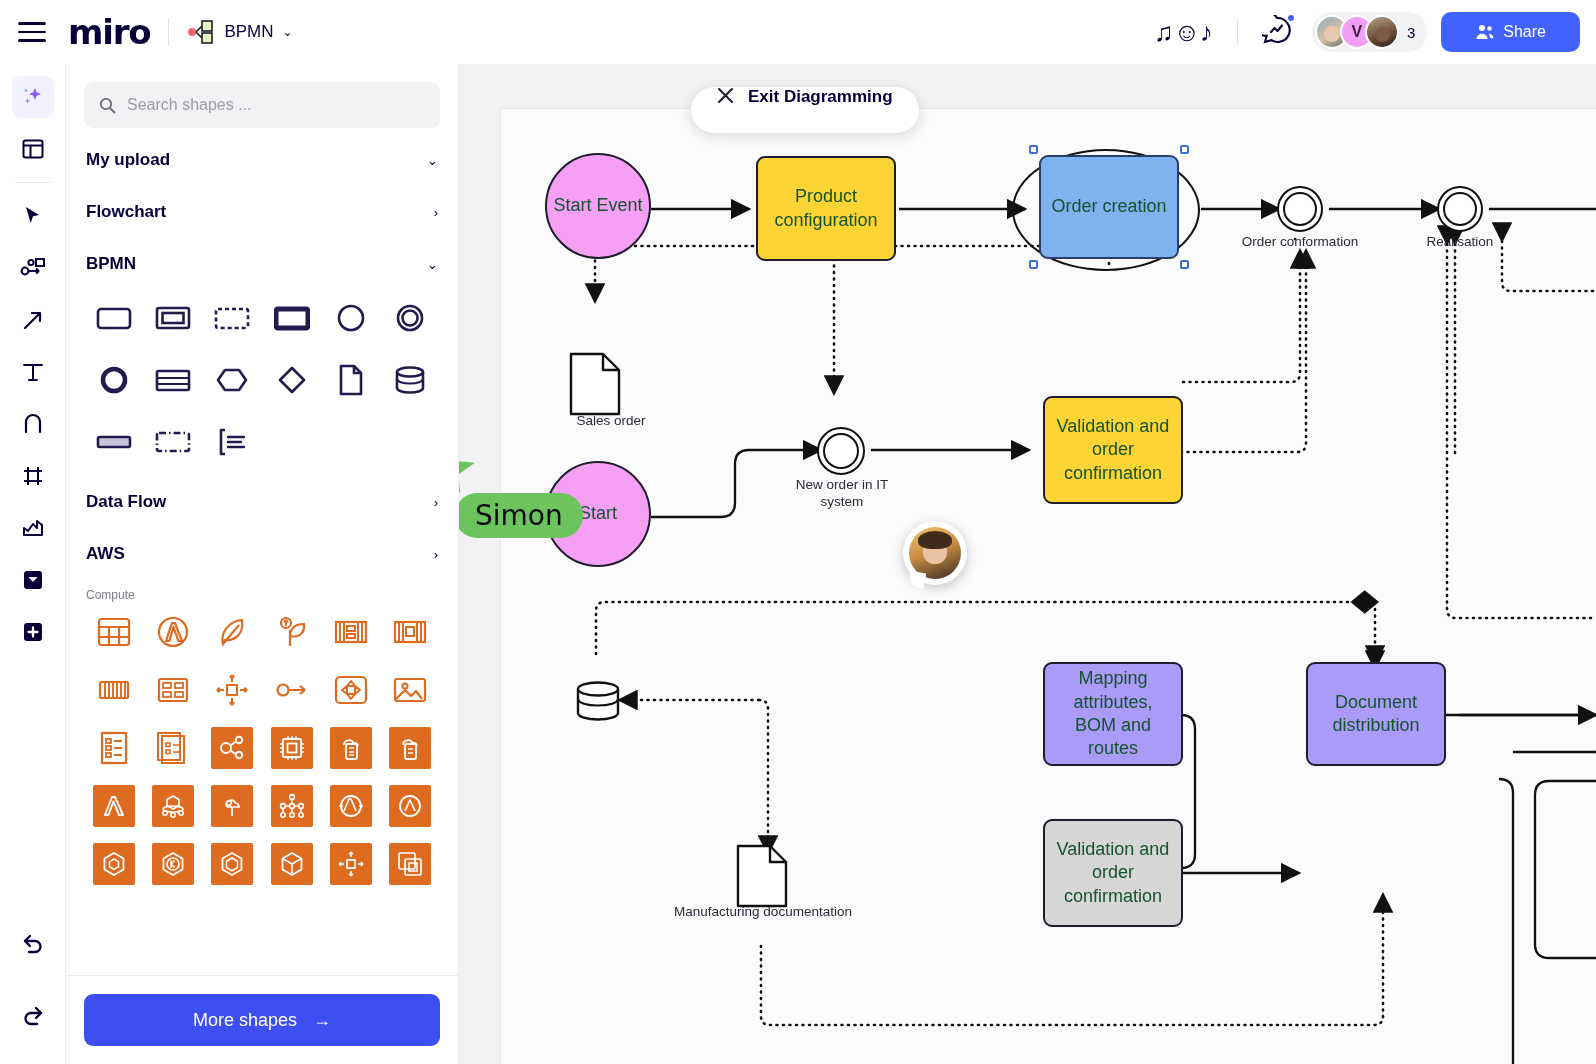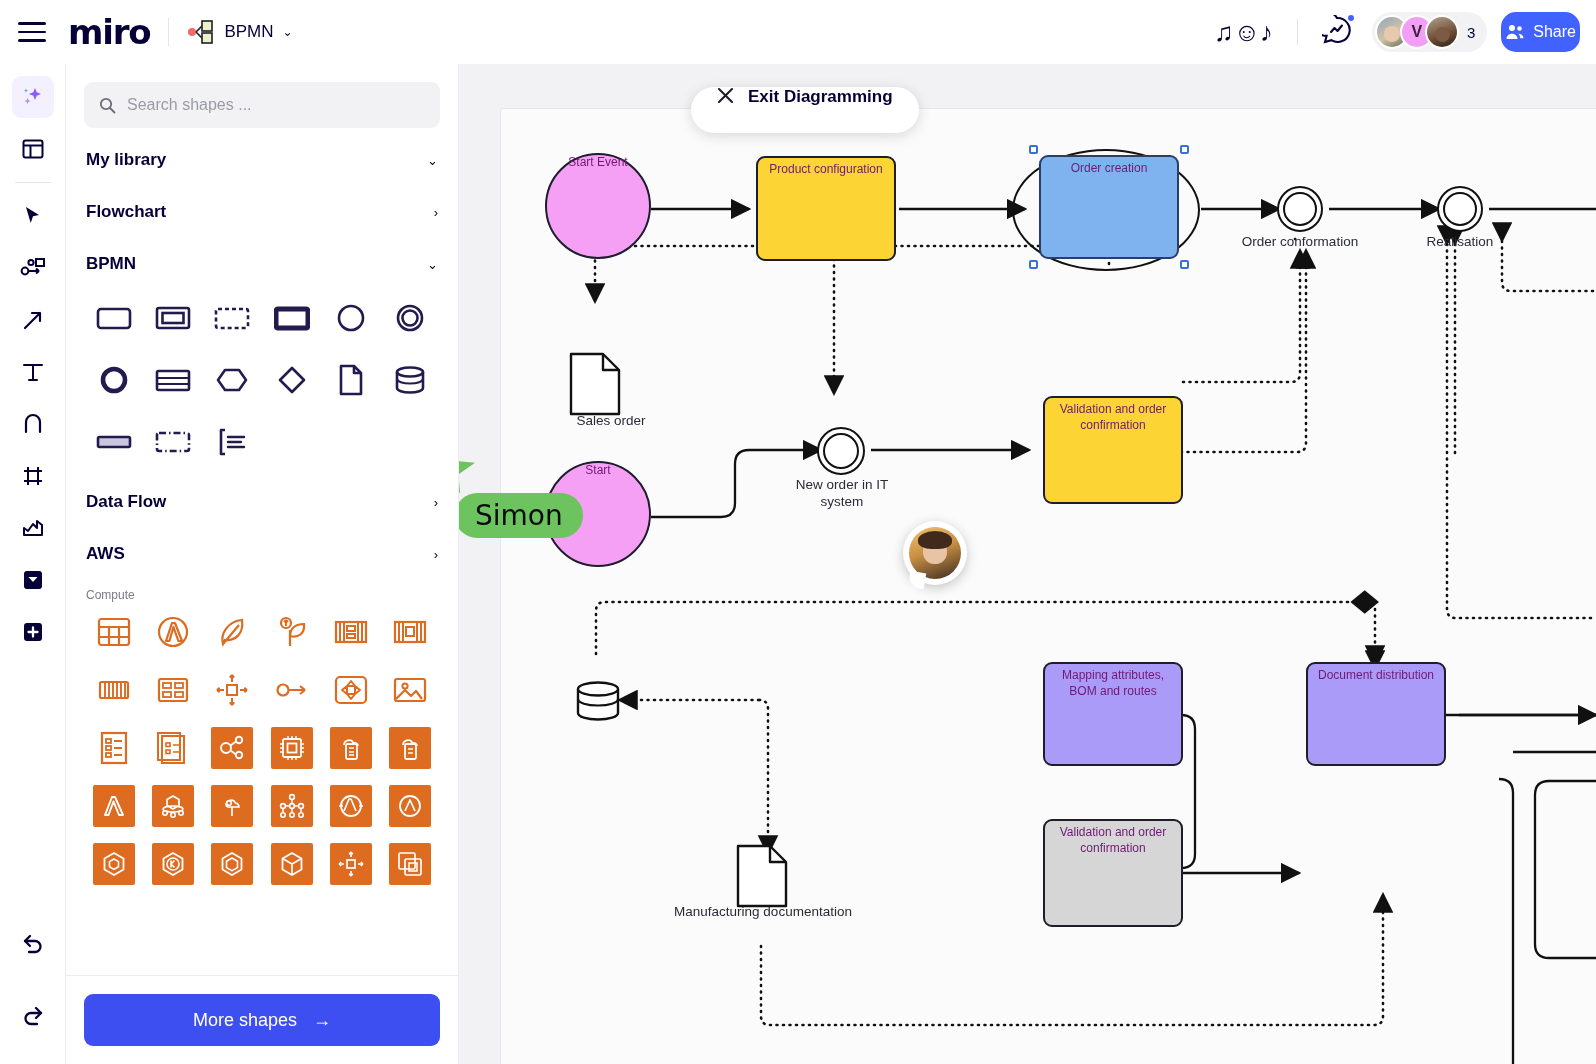--- a/index.html
+++ b/index.html
@@ -39,21 +39,21 @@
   .av1 { background: linear-gradient(150deg,#8fa8b8,#d4c2a8 55%,#5f6d55); }
   .av1::after { content:""; position:absolute; left:7px; top:9px; width:16px; height:16px;
       border-radius:50%; background:#e8c9ae; }
   .av2 { background: #f39ef5; display:flex; align-items:center; justify-content:center;
          color:#3b2040; font-size:16px; font-weight:600; }
   .av3 { background: linear-gradient(160deg,#b7a28c,#6a4b37 60%,#2c2119); }
   .av3::after { content:""; position:absolute; left:8px; top:10px; width:15px; height:15px;
       border-radius:50%; background:#7d5a42; }
   .av-count { font-size: 15px; color: #050038; margin-left: 17px; }
   .share-btn { display: flex; align-items: center; gap: 8px; background: #4262ff; color: #fff;
-    border: none; border-radius: 15px; padding: 10px 4px; font-size: 16px; cursor: pointer;
+    border: none; border-radius: 10px; padding: 10px 34px; font-size: 16px; cursor: pointer;
     margin-left: 14px; font-family: "Liberation Sans", sans-serif; }
 
   
   .lefttool {
     position: absolute; top: 64px; left: 0; width: 65px; height: 1000px;
     background: #fff; display: flex; flex-direction: column; align-items: center;
     padding-top: 12px; gap: 0; z-index: 50;
   }
   .tool { width: 42px; height: 42px; border-radius: 9px; display: flex; align-items: center;
           justify-content: center; cursor: pointer; margin-bottom: 10px; color: #050038; }
@@ -97,22 +97,22 @@
     background: #f2f2f4; overflow: hidden; }
   .frame { position: absolute; left: 41px; top: 44px; width: 1200px; height: 1000px;
     background: #fbfbfb; border: 1px solid #e8e8ec; border-radius: 3px; }
   .svg-layer { position: absolute; left: 0; top: 0; width: 1137px; height: 1000px; }
 
   .exit-pill { position: absolute; left: 232px; top: 23px; height: 46px; background: #fff;
     border-radius: 24px; box-shadow: 0 3px 14px rgba(0,0,0,.14); display: flex; align-items: flex-start;
     gap: 14px; padding: 0 26px; cursor: pointer; z-index: 30; }
   .exit-label { font-size: 17px; font-weight: 600; color: #050038; }
 
-  .node { position: absolute; display: flex; align-items: flex-start; justify-content: center;
-    text-align: center; color: #701a75; font-size: 12px; line-height: 1.3; }
+  .node { position: absolute; display: flex; align-items: center; justify-content: center;
+    text-align: center; color: #14532d; font-size: 18px; line-height: 1.3; }
   .box { border: 2px solid #1d1d2b; border-radius: 9px; padding: 4px 8px; }
   .circ { border: 2px solid #1d1d2b; border-radius: 50%; }
   .evt-ring { border: 2.5px solid #111; border-radius: 50%; background: #fff; }
   .evt-ring::after { content:""; position:absolute; left:4px; top:4px; right:4px; bottom:4px;
     border: 2.5px solid #111; border-radius: 50%; }
   .nlabel { position: absolute; text-align: center; font-size: 13.5px; color: #2b2b38;
     line-height: 1.25; }
   .doc-shape { position: absolute; }
   .sel-ellipse { position: absolute; border: 2px solid #111; border-radius: 50%; pointer-events:none; }
   .sel-handles { position: absolute; pointer-events: none; }
@@ -272,21 +272,21 @@
 
     <div class="search-box">
       <svg width="17" height="17" viewBox="0 0 17 17">
         <circle cx="7" cy="7" r="5.2" fill="none" stroke="#6b6b78" stroke-width="1.8"></circle>
         <path d="M11 11l4.5 4.5" stroke="#6b6b78" stroke-width="1.8" stroke-linecap="round"></path>
       </svg>
       <span class="search-ph">Search shapes ...</span>
     </div>
 
     <div class="sec-head">
-      <span class="sec-title">My library</span>
+      <span class="sec-title">My upload</span>
       <span class="sec-arrow">⌄</span>
     </div>
 
     <div class="sec-head">
       <span class="sec-title">Flowchart</span>
       <span class="sec-arrow">›</span>
     </div>
 
     <div class="sec-head">
       <span class="sec-title">BPMN</span>

